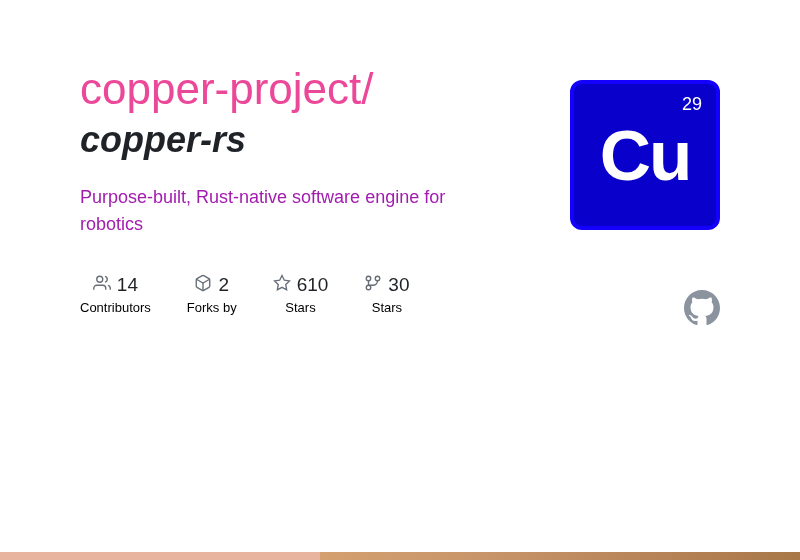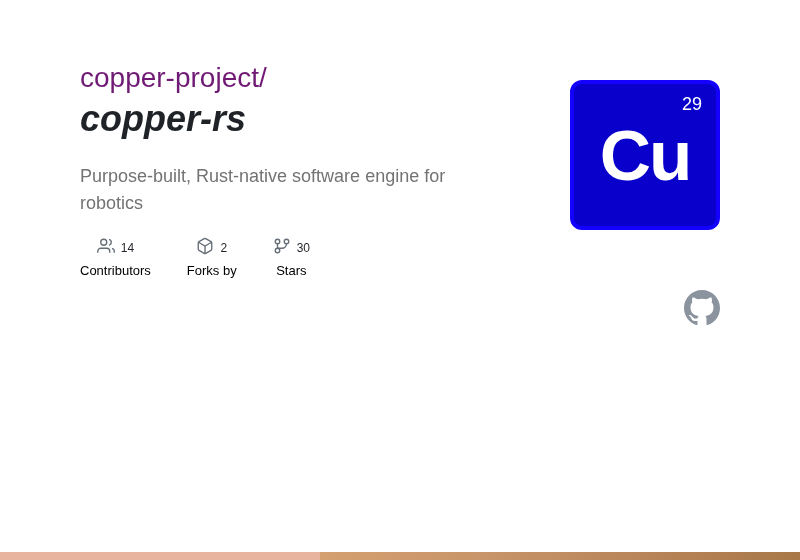--- a/index.html
+++ b/index.html
@@ -23,40 +23,40 @@
       justify-content: space-between;
     }
 
     .left-section {
       display: flex;
       flex-direction: column;
       max-width: 480px;
     }
 
     .repo-owner {
-      font-size: 28px;
+      font-size: 44px;
       font-weight: 400;
-      color: #701a75;
+      color: #ec4899;
       line-height: 1.3;
     }
 
     .repo-name {
       font-size: 36px;
       font-weight: 700;
       color: #1f2328;
       line-height: 1.3;
       margin-bottom: 20px;
       font-style: italic;
     }
 
     .repo-description {
       font-size: 18px;
-      color: #737373;
+      color: #a21caf;
       line-height: 1.5;
-      margin-bottom: 20px;
+      margin-bottom: 36px;
       max-width: 420px;
     }
 
     .stats-row {
       display: flex;
       flex-direction: row;
       gap: 36px;
       align-items: flex-start;
     }
 
@@ -72,21 +72,21 @@
       align-items: center;
       gap: 6px;
     }
 
     .stat-icon {
       color: #656d76;
       font-size: 16px;
     }
 
     .stat-number {
-      font-size: 12px;
+      font-size: 19px;
       font-weight: 500;
       color: #1f2328;
     }
 
     .stat-label {
       font-size: 13px;
       color: #000000;
       text-align: center;
     }
 
@@ -192,20 +192,31 @@
               <path d="M21 16V8a2 2 0 0 0-1-1.73l-7-4a2 2 0 0 0-2 0l-7 4A2 2 0 0 0 3 8v8a2 2 0 0 0 1 1.73l7 4a2 2 0 0 0 2 0l7-4A2 2 0 0 0 21 16z" stroke="#656d76" stroke-width="1.8" fill="none"></path>
               <polyline points="3.27 6.96 12 12.01 20.73 6.96" stroke="#656d76" stroke-width="1.8" fill="none"></polyline>
               <line x1="12" y1="22.08" x2="12" y2="12" stroke="#656d76" stroke-width="1.8"></line>
             </svg>
           </span>
           <span class="stat-number">2</span>
         </div>
         <span class="stat-label">Forks by</span>
       </div>
 
+      <div class="stat-item">
+        <div class="stat-top">
+          <span class="stat-icon">
+            <svg class="icon-svg" viewBox="0 0 24 24" xmlns="http://www.w3.org/2000/svg">
+              <polygon points="12 2 15.09 8.26 22 9.27 17 14.14 18.18 21.02 12 17.77 5.82 21.02 7 14.14 2 9.27 8.91 8.26 12 2" stroke="#656d76" stroke-width="1.8" fill="none"></polygon>
+            </svg>
+          </span>
+          <span class="stat-number">610</span>
+        </div>
+        <span class="stat-label">Stars</span>
+      </div>
 
       <div class="stat-item">
         <div class="stat-top">
           <span class="stat-icon">
             <svg class="icon-svg" viewBox="0 0 24 24" xmlns="http://www.w3.org/2000/svg">
               <circle cx="6" cy="18" r="3" stroke="#656d76" stroke-width="1.8" fill="none"></circle>
               <circle cx="6" cy="6" r="3" stroke="#656d76" stroke-width="1.8" fill="none"></circle>
               <circle cx="18" cy="6" r="3" stroke="#656d76" stroke-width="1.8" fill="none"></circle>
               <path d="M6 9v6" stroke="#656d76" stroke-width="1.8"></path>
               <path d="M18 9a6 6 0 0 1-6 6H6" stroke="#656d76" stroke-width="1.8" fill="none"></path>

